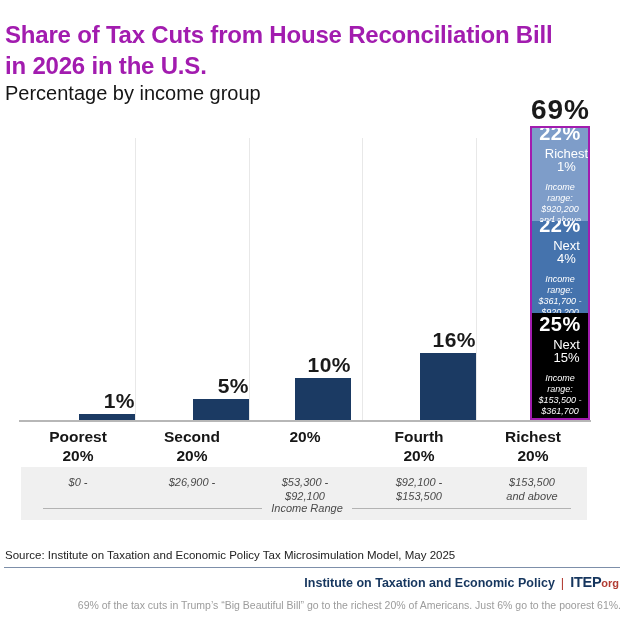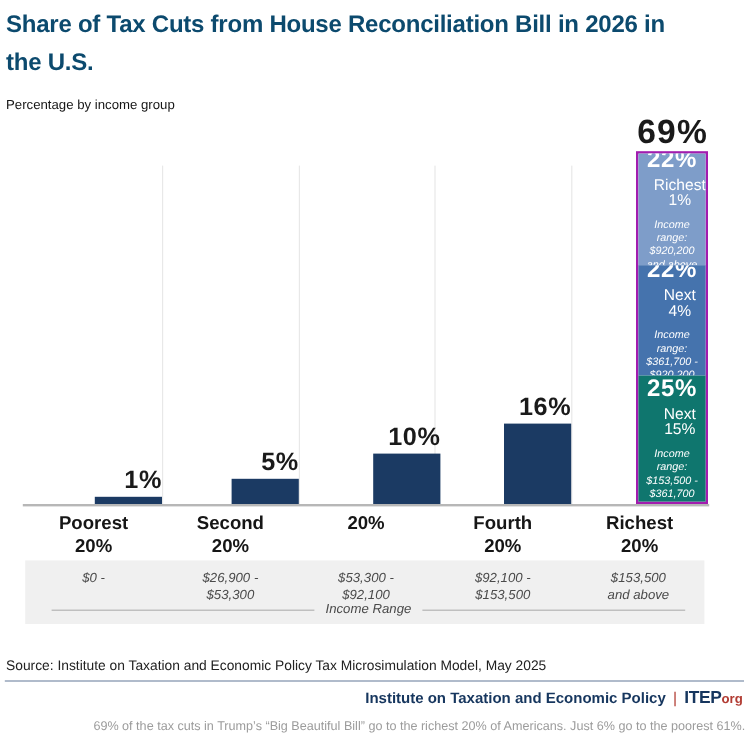--- a/index.html
+++ b/index.html
@@ -4,56 +4,56 @@
 <style>
   html,body{margin:0;padding:0;}
   body{
     width:624px;height:621px;position:relative;background:#ffffff;
     font-family:"Liberation Sans", sans-serif;overflow:hidden;
   }
   .abs{position:absolute;}
 
   
   .title{
-    left:5px;top:6px;width:560px;
-    font-size:20px;font-weight:bold;line-height:31px;
-    color:#0c4a6e;letter-spacing:-0.2px;
+    left:5px;top:19px;width:560px;
+    font-size:24px;font-weight:bold;line-height:31px;
+    color:#a21caf;letter-spacing:-0.2px;
   }
   .subtitle{
-    left:5px;top:82px;font-size:11px;color:#161616;
+    left:5px;top:82px;font-size:20px;color:#161616;
   }
 
   
   .plot{left:20px;top:95px;width:570px;height:327px;}
   .gridline{position:absolute;top:43px;bottom:2px;width:1px;background:#e8e8e8;}
   .g1{left:115px;} .g2{left:229px;} .g3{left:342px;} .g4{left:456px;}
   .baseline{position:absolute;left:-1px;right:-1px;bottom:0;height:2px;background:#b7b7b7;}
 
   .col{
     position:absolute;top:0;bottom:2px;width:114px;
     display:flex;flex-direction:column;align-items:flex-end;justify-content:flex-end;
   }
-  .c1{left:1px;} .c2{left:115px;} .c3{left:233px;} .c4{left:342px;} .c5{left:456px;}
+  .c1{left:1px;} .c2{left:115px;} .c3{left:217px;} .c4{left:342px;} .c5{left:456px;}
 
   .bar-value{
     font-size:21px;font-weight:bold;color:#1a1a1a;margin-bottom:3px;line-height:1;
     letter-spacing:0.5px;
   }
   .bar-value.big{font-size:28px;margin-bottom:2px;letter-spacing:1px;}
 
   .bar{width:56px;background:#1B3A63;min-height:6px;}
   .bar.stacked{
     background:none;border:2px solid #a21caf;min-height:0;
     display:flex;flex-direction:column;width:56px;box-sizing:content-box;
   }
   .seg{
     width:56px;display:flex;flex-direction:column;align-items:center;justify-content:center;
     color:#ffffff;text-align:center;overflow:hidden;
   }
-  .seg1{background:#7E9DC9;} .seg2{background:#4573AD;} .seg3{background:#0f766e;}
+  .seg1{background:#7E9DC9;} .seg2{background:#4573AD;} .seg3{background:#000000;}
   .seg-pct{font-size:20px;font-weight:bold;line-height:1;letter-spacing:0.5px;}
   .seg-group{font-size:13px;margin-top:4px;line-height:1;padding-left:13px;}
   .seg-range{font-size:9px;font-style:italic;line-height:11px;margin-top:9px;}
 
   
   .cat-row{left:20px;top:427px;width:570px;height:40px;font-weight:bold;}
   .cat{
     position:absolute;top:0;width:114px;text-align:center;
     font-size:15.5px;color:#161616;line-height:19px;
   }
@@ -174,21 +174,20 @@
     <div>20%</div>
   </div>
 </div>
 
 <div class="abs band">
   <div class="range-cell r1">
     <div>$0 -</div>
   </div>
   <div class="range-cell r2">
     <div>$26,900 -</div>
-    <div>$53,300</div>
   </div>
   <div class="range-cell r3">
     <div>$53,300 -</div>
     <div>$92,100</div>
   </div>
   <div class="range-cell r4">
     <div>$92,100 -</div>
     <div>$153,500</div>
   </div>
   <div class="range-cell r5">

